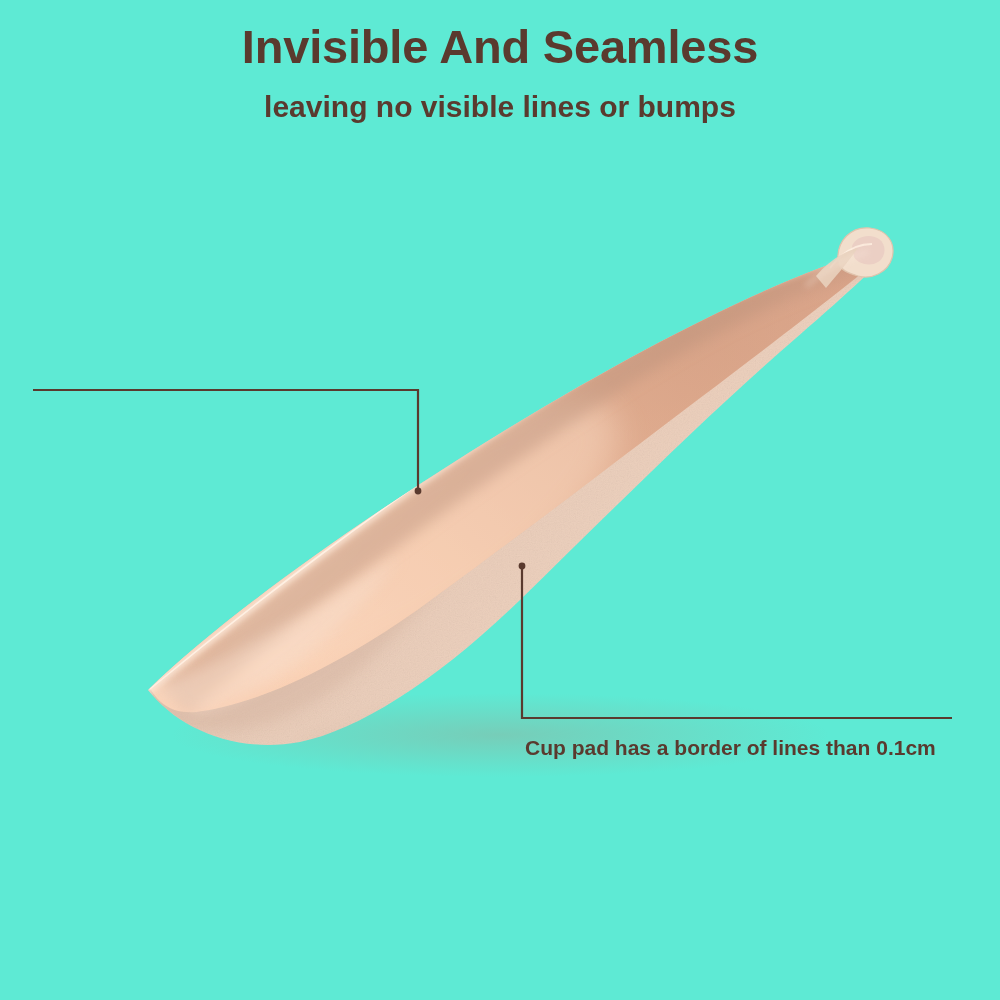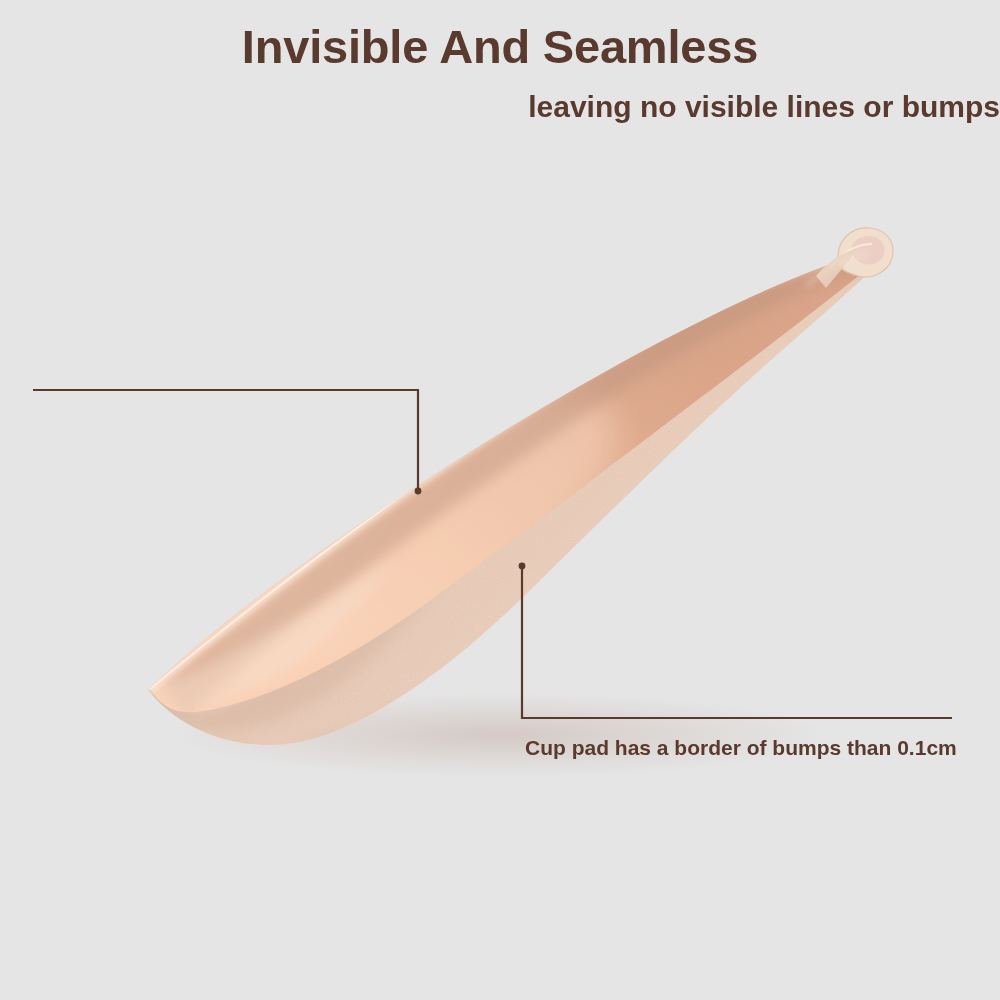--- a/index.html
+++ b/index.html
@@ -11,21 +11,21 @@
     width: 1000px;
     height: 1000px;
     overflow: hidden;
     font-family: "Liberation Sans", sans-serif;
   }
 
   #poster {
     position: relative;
     width: 1000px;
     height: 1000px;
-    background: #e5e5e5;
+    background: #5eead4;
     overflow: hidden;
   }
 
   
   .headline {
     position: absolute;
     left: 0;
     top: 22px;
     width: 1000px;
     text-align: center;
@@ -34,21 +34,21 @@
     letter-spacing: -0.2px;
     color: #5a3a2e;
     line-height: 1.05;
     white-space: nowrap;
   }
   .subhead {
     position: absolute;
     left: 0;
     top: 90px;
     width: 1000px;
-    text-align: right;
+    text-align: center;
     font-size: 30px;
     font-weight: bold;
     color: #5a3a2e;
     line-height: 1.1;
     white-space: nowrap;
   }
 
   
   .callout-label {
     position: absolute;
@@ -226,15 +226,15 @@
 
     <circle cx="522" cy="566" r="3.4" fill="#5a3a2e"></circle>
     <polyline points="522,566 522,718 952,718" fill="none" stroke="#5a3a2e" stroke-width="2.2"></polyline>
   </svg>
 
   <div class="headline">Invisible And Seamless</div>
 
   <div class="subhead">leaving no visible lines or bumps</div>
 
 
-  <div class="callout-label" id="label-border">Cup pad has a border of bumps than 0.1cm</div>
+  <div class="callout-label" id="label-border">Cup pad has a border of lines than 0.1cm</div>
 
 </div>
 
 </body></html>

